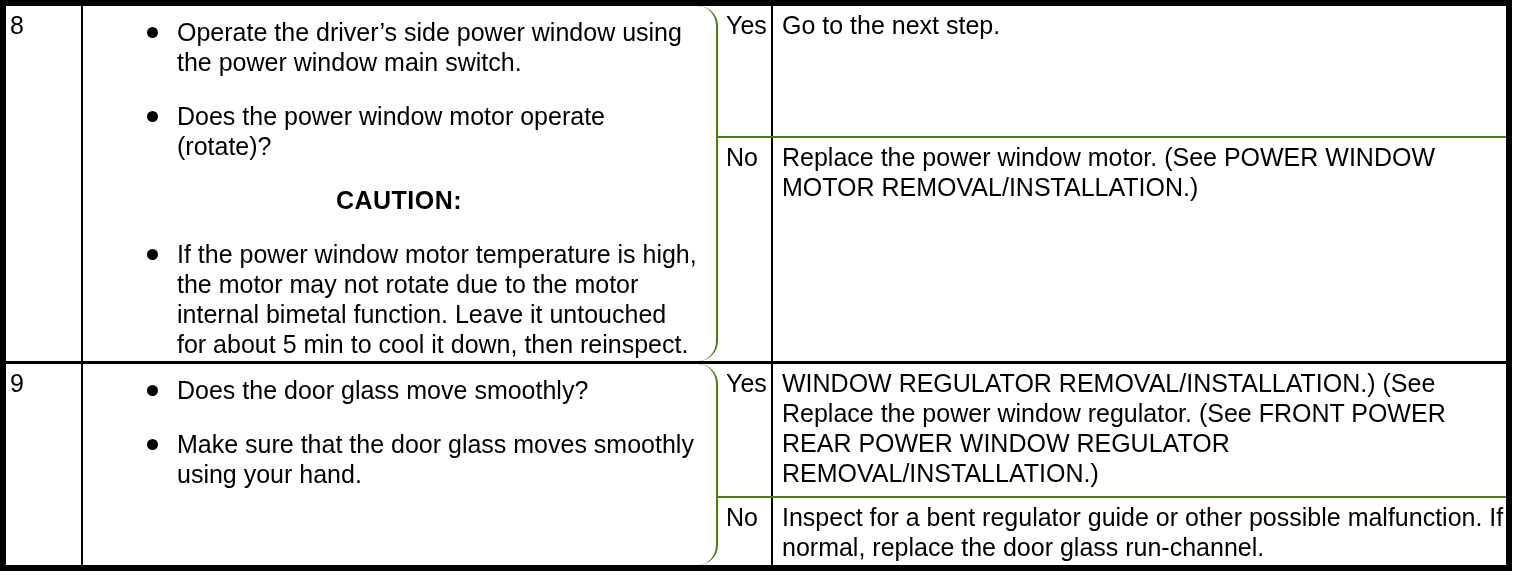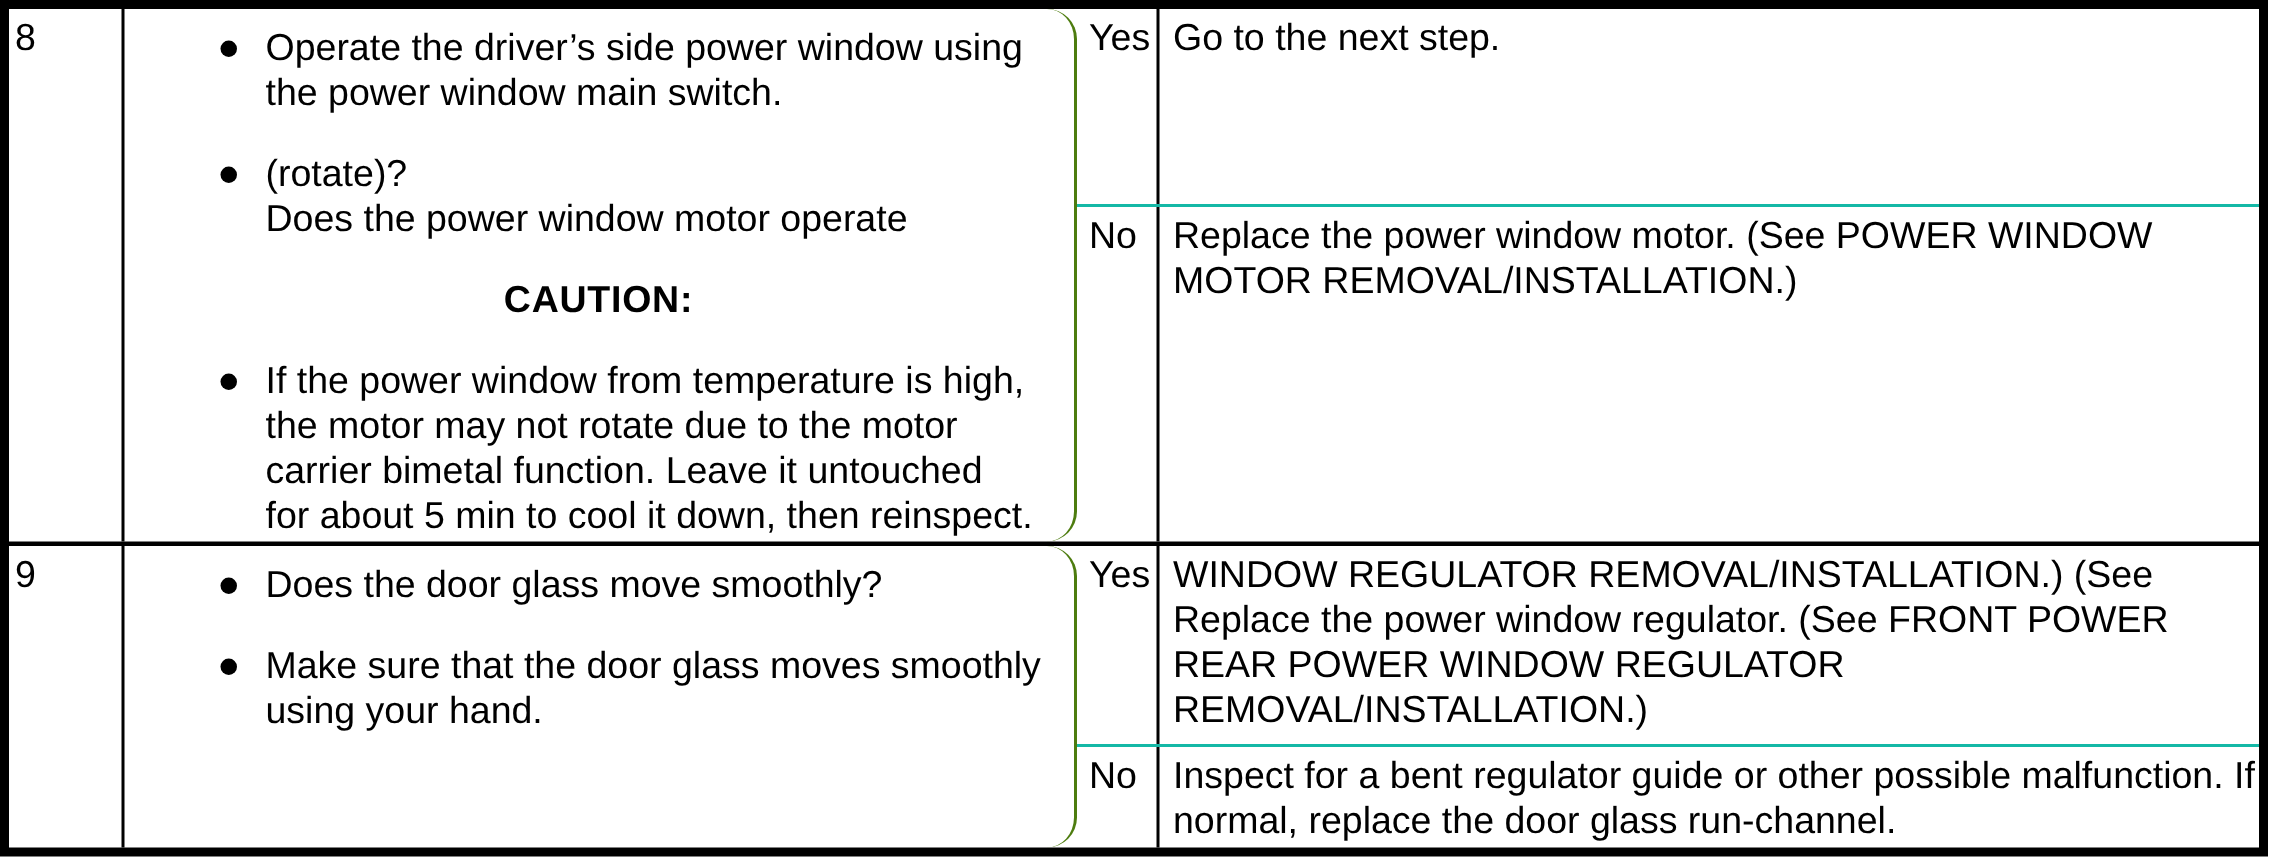--- a/index.html
+++ b/index.html
@@ -49,21 +49,21 @@
     border-right: 2px solid #4d7c0f;
     padding: 11px 6px 0 0;
     border-radius: 20px;
   }
   .results {
     flex: 1;
     display: flex;
     flex-direction: column;
   }
   .rrow { display: flex; box-sizing: border-box; }
-  .rrow.first  { border-bottom: 2px solid #14b8a6; justify-content: center; }
+  .rrow.first  { border-bottom: 2px solid #4d7c0f; justify-content: center; }
   .trow-8 .rrow.first { height: 132px; }
   .trow-9 .rrow.first { height: 134px; }
   .rrow.second { flex: 1; }
   .yn-cell {
     width: 55px;
     border-right: 2px solid #000000;
     padding: 4px 0 0 8px;
     box-sizing: border-box;
   }
   .action-cell {
@@ -108,31 +108,31 @@
         <div class="bullet">
           <span class="dot"></span>
           <div class="btext">
               <div class="tline">Operate the driver’s side power window using</div>
               <div class="tline">the power window main switch.</div>
             </div>
         </div>
         <div class="bullet">
           <span class="dot"></span>
           <div class="btext">
+              <div class="tline">Does the power window motor operate</div>
               <div class="tline">(rotate)?</div>
-              <div class="tline">Does the power window motor operate</div>
             </div>
         </div>
         <div class="caution">CAUTION:</div>
         <div class="bullet">
           <span class="dot"></span>
           <div class="btext">
-              <div class="tline">If the power window from temperature is high,</div>
+              <div class="tline">If the power window motor temperature is high,</div>
               <div class="tline">the motor may not rotate due to the motor</div>
-              <div class="tline">carrier bimetal function. Leave it untouched</div>
+              <div class="tline">internal bimetal function. Leave it untouched</div>
               <div class="tline">for about 5 min to cool it down, then reinspect.</div>
             </div>
         </div>
       </div>
       <div class="results">
         <div class="rrow first">
           <div class="cell yn-cell">Yes</div>
           <div class="cell action-cell">
               <div class="tline">Go to the next step.</div>
             </div>

